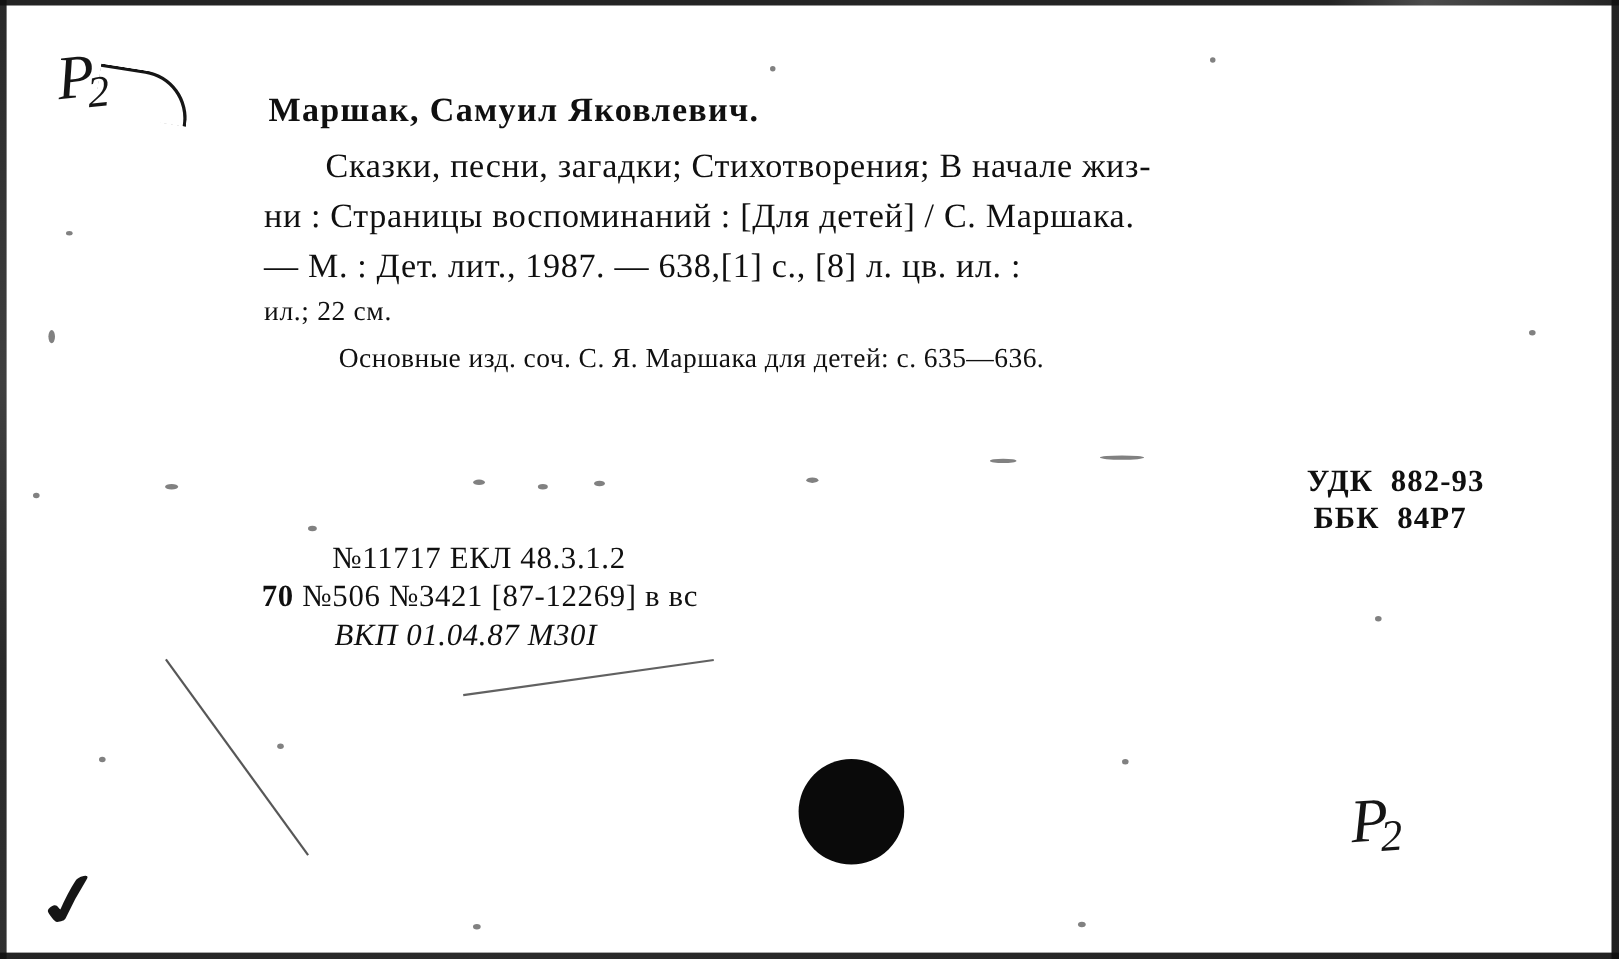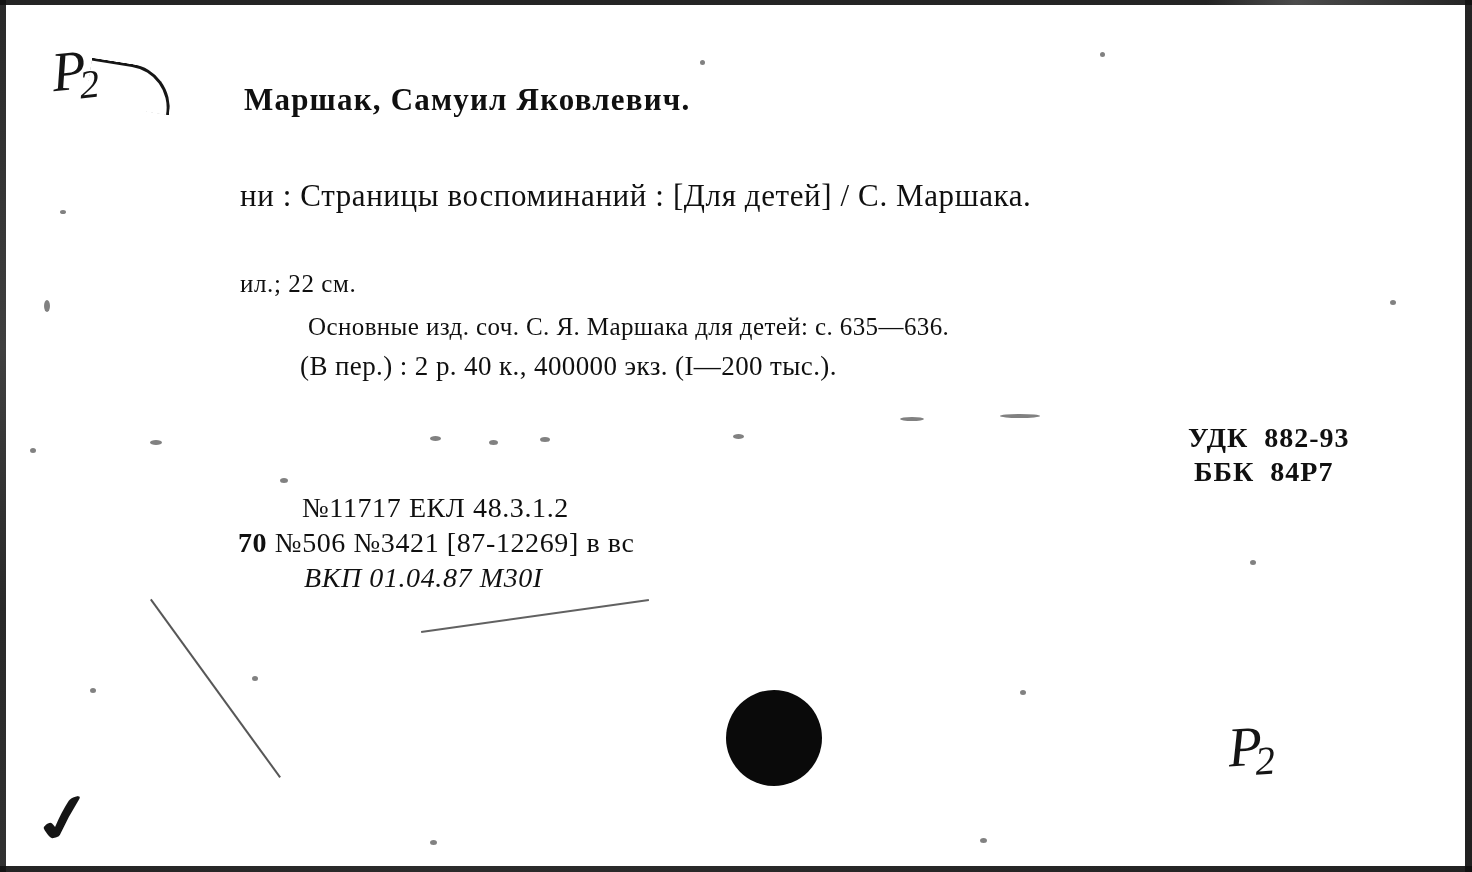--- a/index.html
+++ b/index.html
@@ -177,25 +177,26 @@
 
   <div class="handmark hand-check">✓</div>
 
   <div class="scratch1"></div>
   <div class="scratch2"></div>
   <div class="blot"></div>
 
   <div class="entry">
     <div class="line author">Маршак, Самуил Яковлевич.</div>
 
+    <div class="line t1">Сказки, песни, загадки; Стихотворения; В начале жиз-</div>
     <div class="line t2">ни : Страницы воспоминаний : [Для детей] / С. Маршака.</div>
+    <div class="line t3">— М. : Дет. лит., 1987. — 638,[1] с., [8] л. цв. ил. :</div>
     <div class="line t4">ил.; 22 см.</div>
 
     <div class="line n1">Основные изд. соч. С. Я. Маршака для детей: с. 635—636.</div>
-    <div class="line n2">(В пер.) : 2 р. 40 к., 400000 экз. (I—200 тыс.).</div>
 
     <div class="line udk">УДК  882-93</div>
     <div class="line bbk">ББК  84Р7</div>
 
     <div class="line c1">№11717 ЕКЛ 48.3.1.2</div>
     <div class="line c2"><span class="bold70">70</span> <span>№506 №3421 [87-12269] в вс</span></div>
     <div class="line c3">ВКП 01.04.87 М30I</div>
   </div>
 
   <div class="speckle" style="left:150px;top:440px;width:12px;height:5px;"></div>

